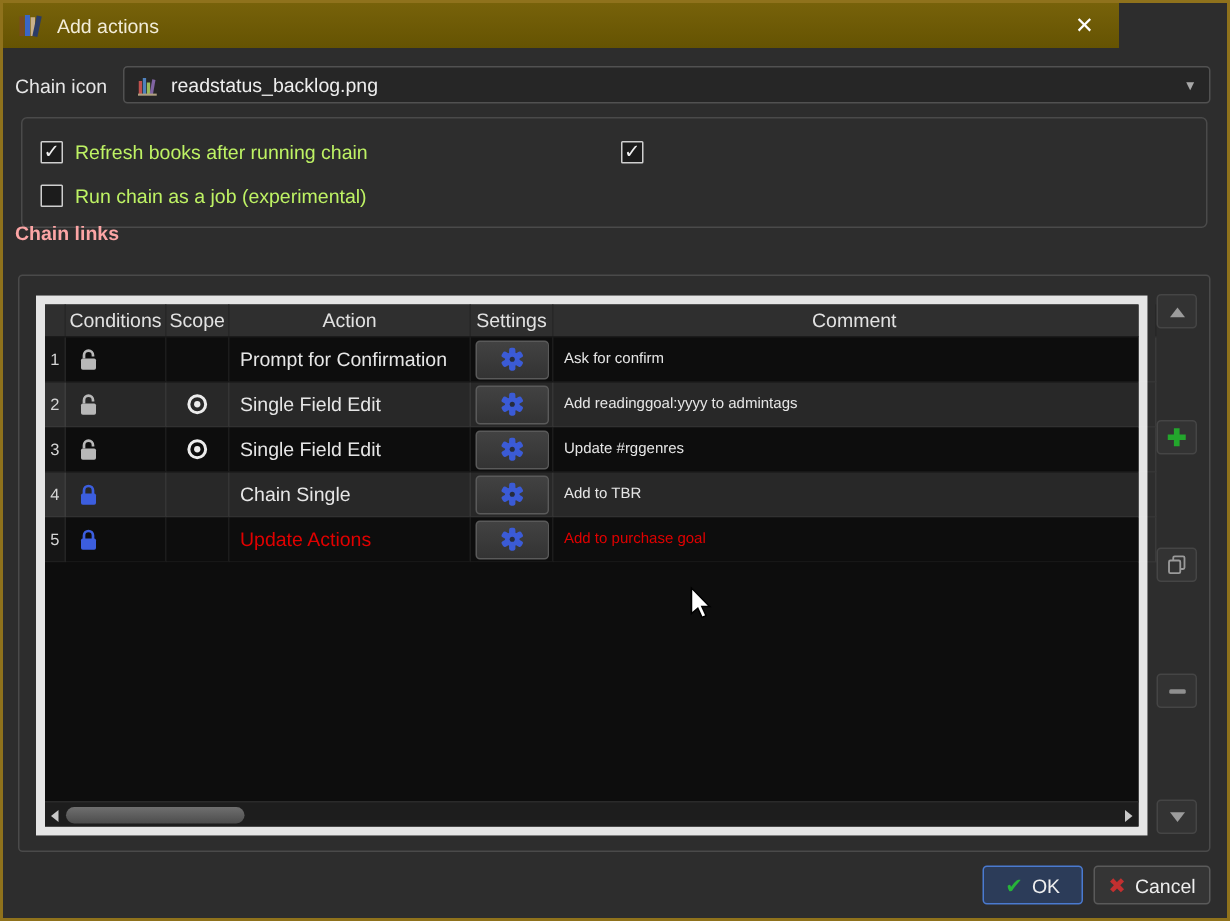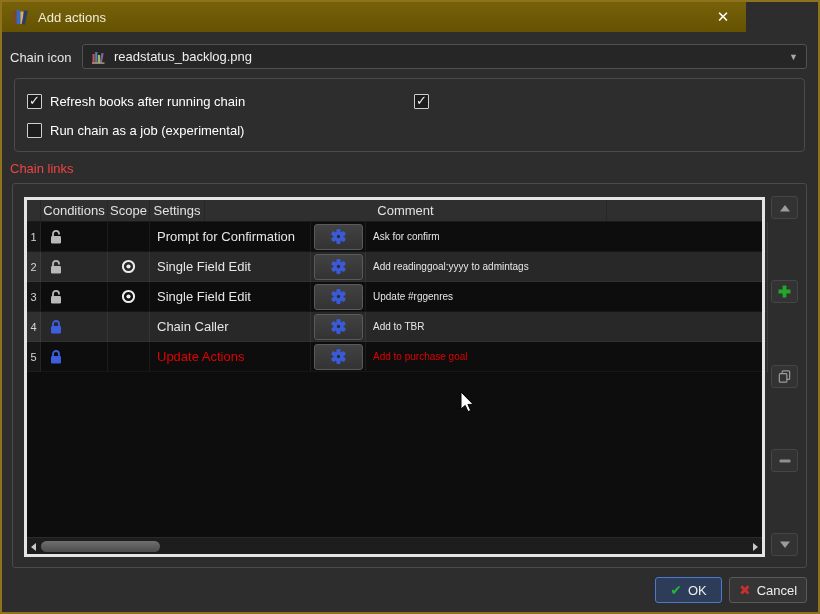--- a/index.html
+++ b/index.html
@@ -39,30 +39,30 @@
   .combo .combo-text{font-size:13px;color:#eee;flex:1;}
   .combo .combo-arrow{font-size:9px;color:#a8a8a8;}
 
   
   .options-frame{position:absolute;left:12px;top:76px;width:791px;height:74px;
     border:1px solid #4a4a4a;border-radius:4px;}
   .cb-row{position:absolute;display:flex;align-items:center;gap:8px;height:18px;}
   .cb-box{width:15px;height:15px;background:#1c1c1c;border:1px solid #cfcfcf;border-radius:1px;
     display:flex;align-items:center;justify-content:center;flex:none;}
   .cb-check{font-size:13px;font-weight:bold;color:#f0f0f0;line-height:1;margin-top:-2px;}
-  .cb-label{font-size:13px;color:#ffffff;white-space:nowrap;}
-
-  
-  .group-label{position:absolute;left:8px;top:159px;font-size:13px;color:#ef4444;}
+  .cb-label{font-size:13px;color:#bef264;white-space:nowrap;}
+
+  
+  .group-label{position:absolute;left:8px;top:146px;font-size:13px;color:#fca5a5;font-weight:bold;}
   .groupbox{position:absolute;left:10px;top:181px;width:795px;height:385px;
     border:1px solid #4a4a4a;border-radius:3px;}
 
   
   .table{position:absolute;left:22px;top:195px;width:741px;height:360px;background:var(--table-bg);
-    border:3px solid #e5e5e5;display:flex;flex-direction:column;justify-content:space-between;}
+    border:6px solid #e5e5e5;display:flex;flex-direction:column;justify-content:space-between;}
   .thead{display:flex;height:22px;background:var(--header-bg);flex:none;border-bottom:1px solid #1b1b1b;}
   .hcell{font-size:13px;color:#e2e2e2;display:flex;align-items:center;justify-content:center;
     border-right:1px solid #272727;height:100%;}
   .c-num{width:14px;flex:none;}
   .c-cond{width:67px;flex:none;}
   .c-scope{width:42px;flex:none;}
   .c-action{width:161px;flex:none;}
   .c-settings{width:55px;flex:none;}
   .c-comment{width:402px;flex:none;}
   .rows{flex:none;}
@@ -164,20 +164,21 @@
   </div>
 
   <span class="group-label">Chain links</span>
   <div class="groupbox"></div>
 
   <div class="table">
     <div class="thead">
       <div class="hcell c-num"></div>
       <div class="hcell c-cond">Conditions</div>
       <div class="hcell c-scope">Scope</div>
+      <div class="hcell c-action">Action</div>
       <div class="hcell c-settings">Settings</div>
       <div class="hcell c-comment">Comment</div>
     </div>
     <div class="rows">
         <div class="trow">
     <div class="cell c-num">
             <span>1</span>
           </div>
     <div class="cell c-cond">
       <svg class="lock lock-open" viewBox="0 0 16 16">
@@ -297,21 +298,21 @@
         <rect class="lk" x="3" y="7" width="10" height="7.5" rx="1.2"></rect>
       </svg>
     </div>
     <div class="cell c-scope">
       <svg class="scope-svg" viewBox="0 0 17 17" style="visibility: hidden;">
         <circle class="ring" cx="8.5" cy="8.5" r="5.6" fill="none" stroke-width="2"></circle>
         <circle class="dot" cx="8.5" cy="8.5" r="2.1"></circle>
       </svg>
     </div>
     <div class="cell c-action">
-            <span>Chain Caller</span>
+            <span>Chain Single</span>
           </div>
     <div class="cell c-settings">
       <button class="gear-btn">
         <svg width="17" height="17" viewBox="-8.5 -8.5 17 17">
           <g class="gear-main">
             <rect x="-2.1" y="-7.6" width="4.2" height="15.2" rx="1.4"></rect>
             <rect x="-2.1" y="-7.6" width="4.2" height="15.2" rx="1.4" transform="rotate(60)"></rect>
             <rect x="-2.1" y="-7.6" width="4.2" height="15.2" rx="1.4" transform="rotate(120)"></rect>
             <circle r="4.8"></circle>
           </g>

